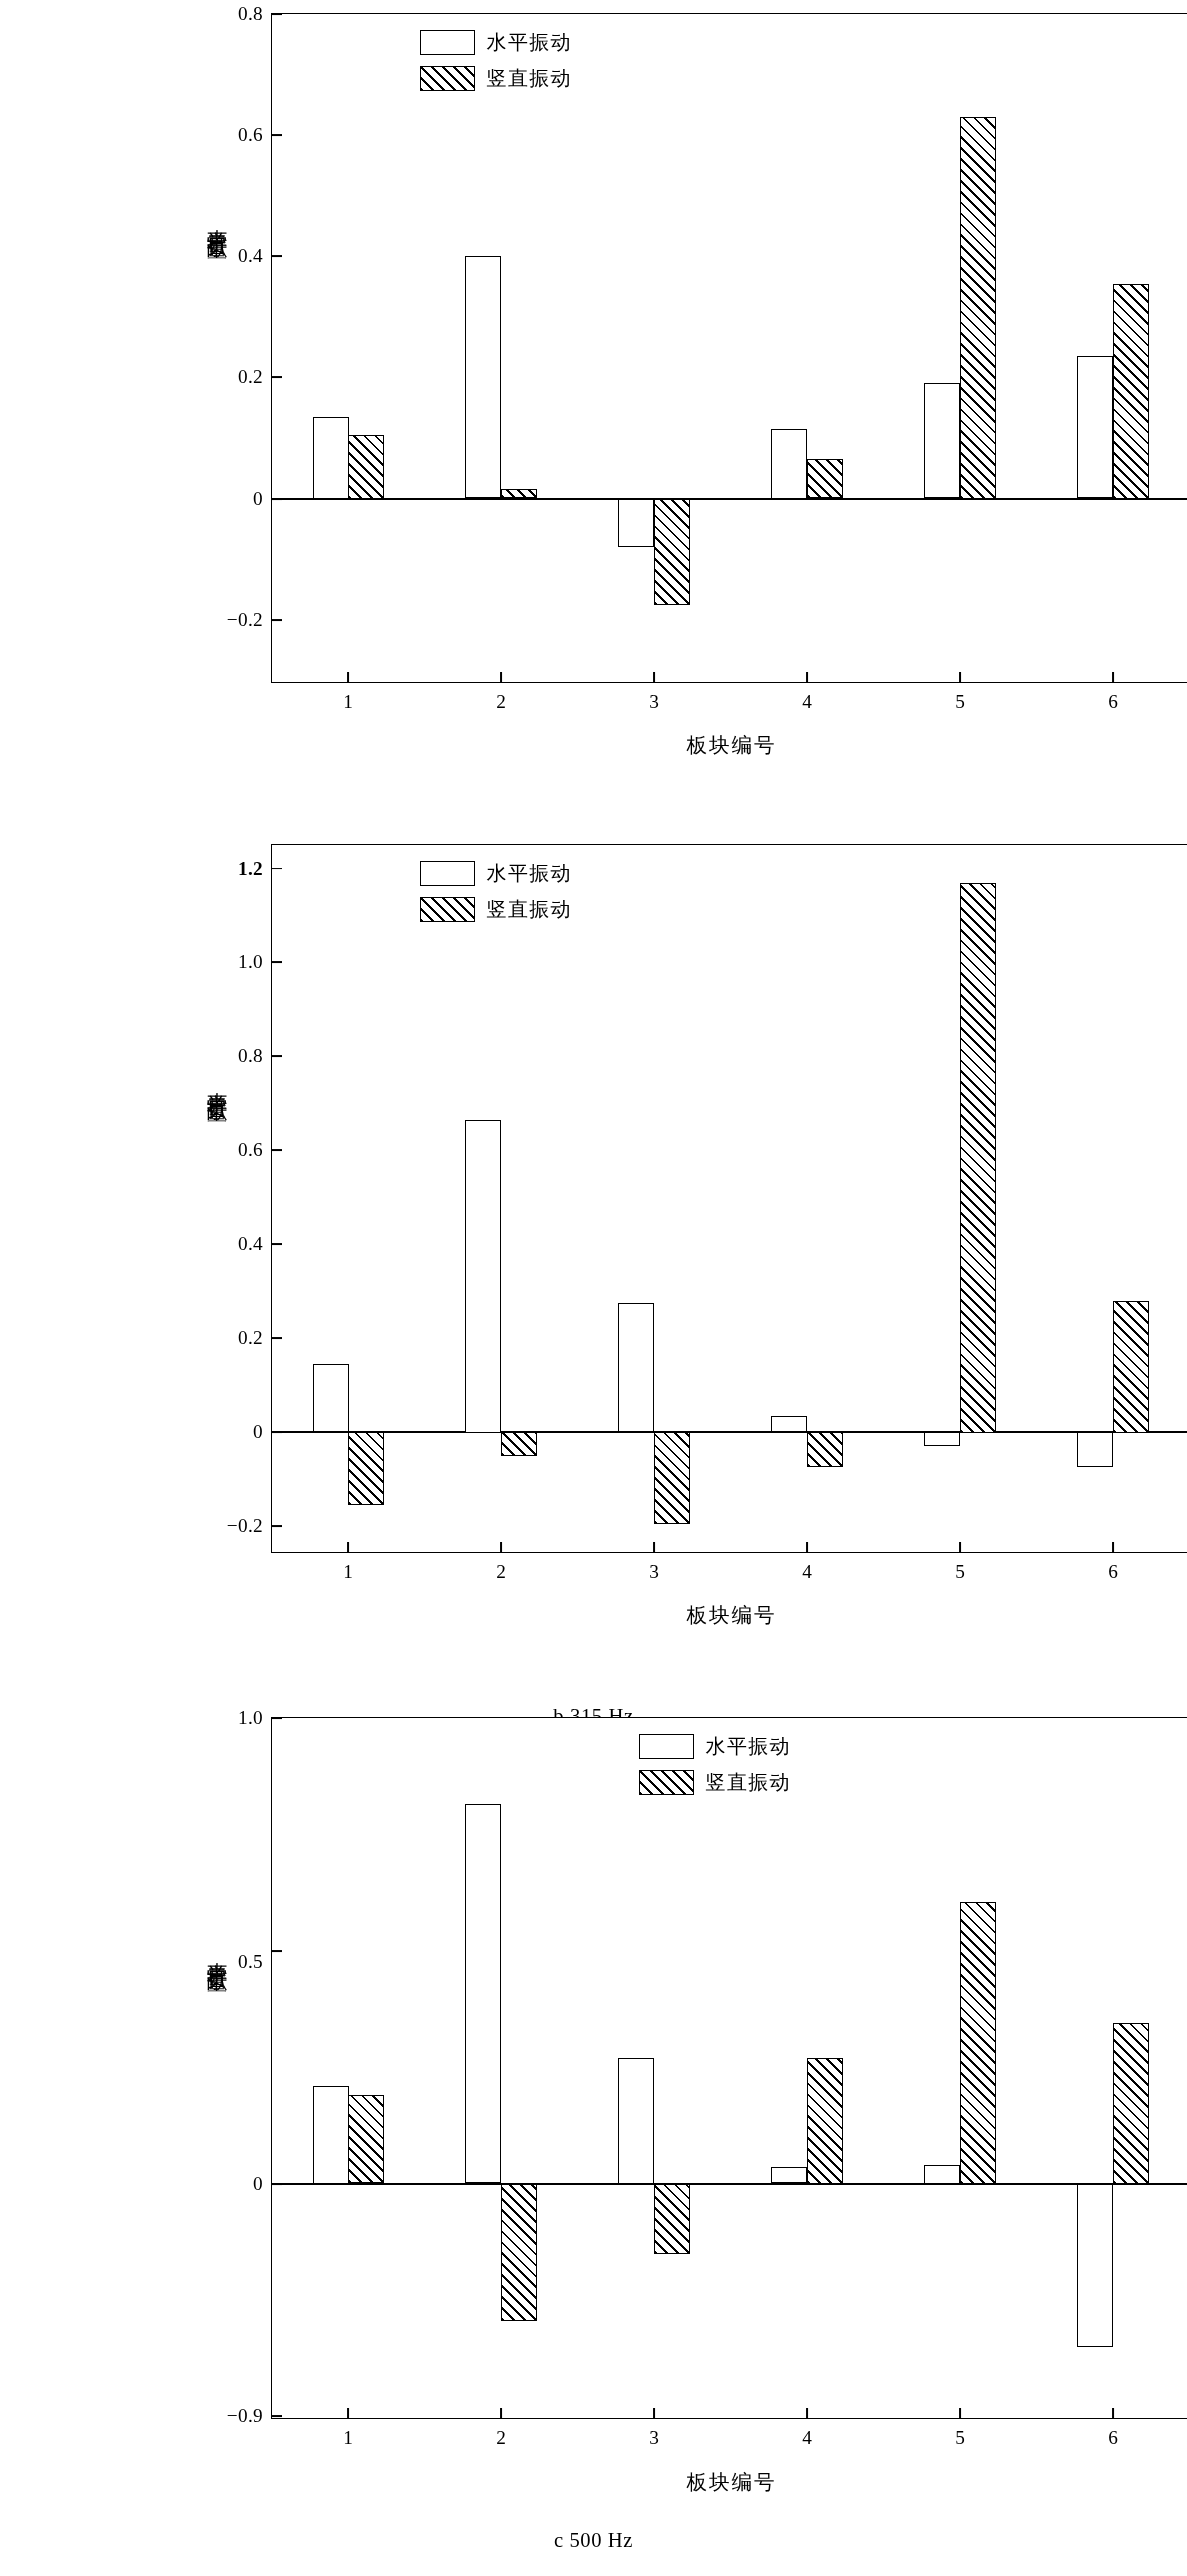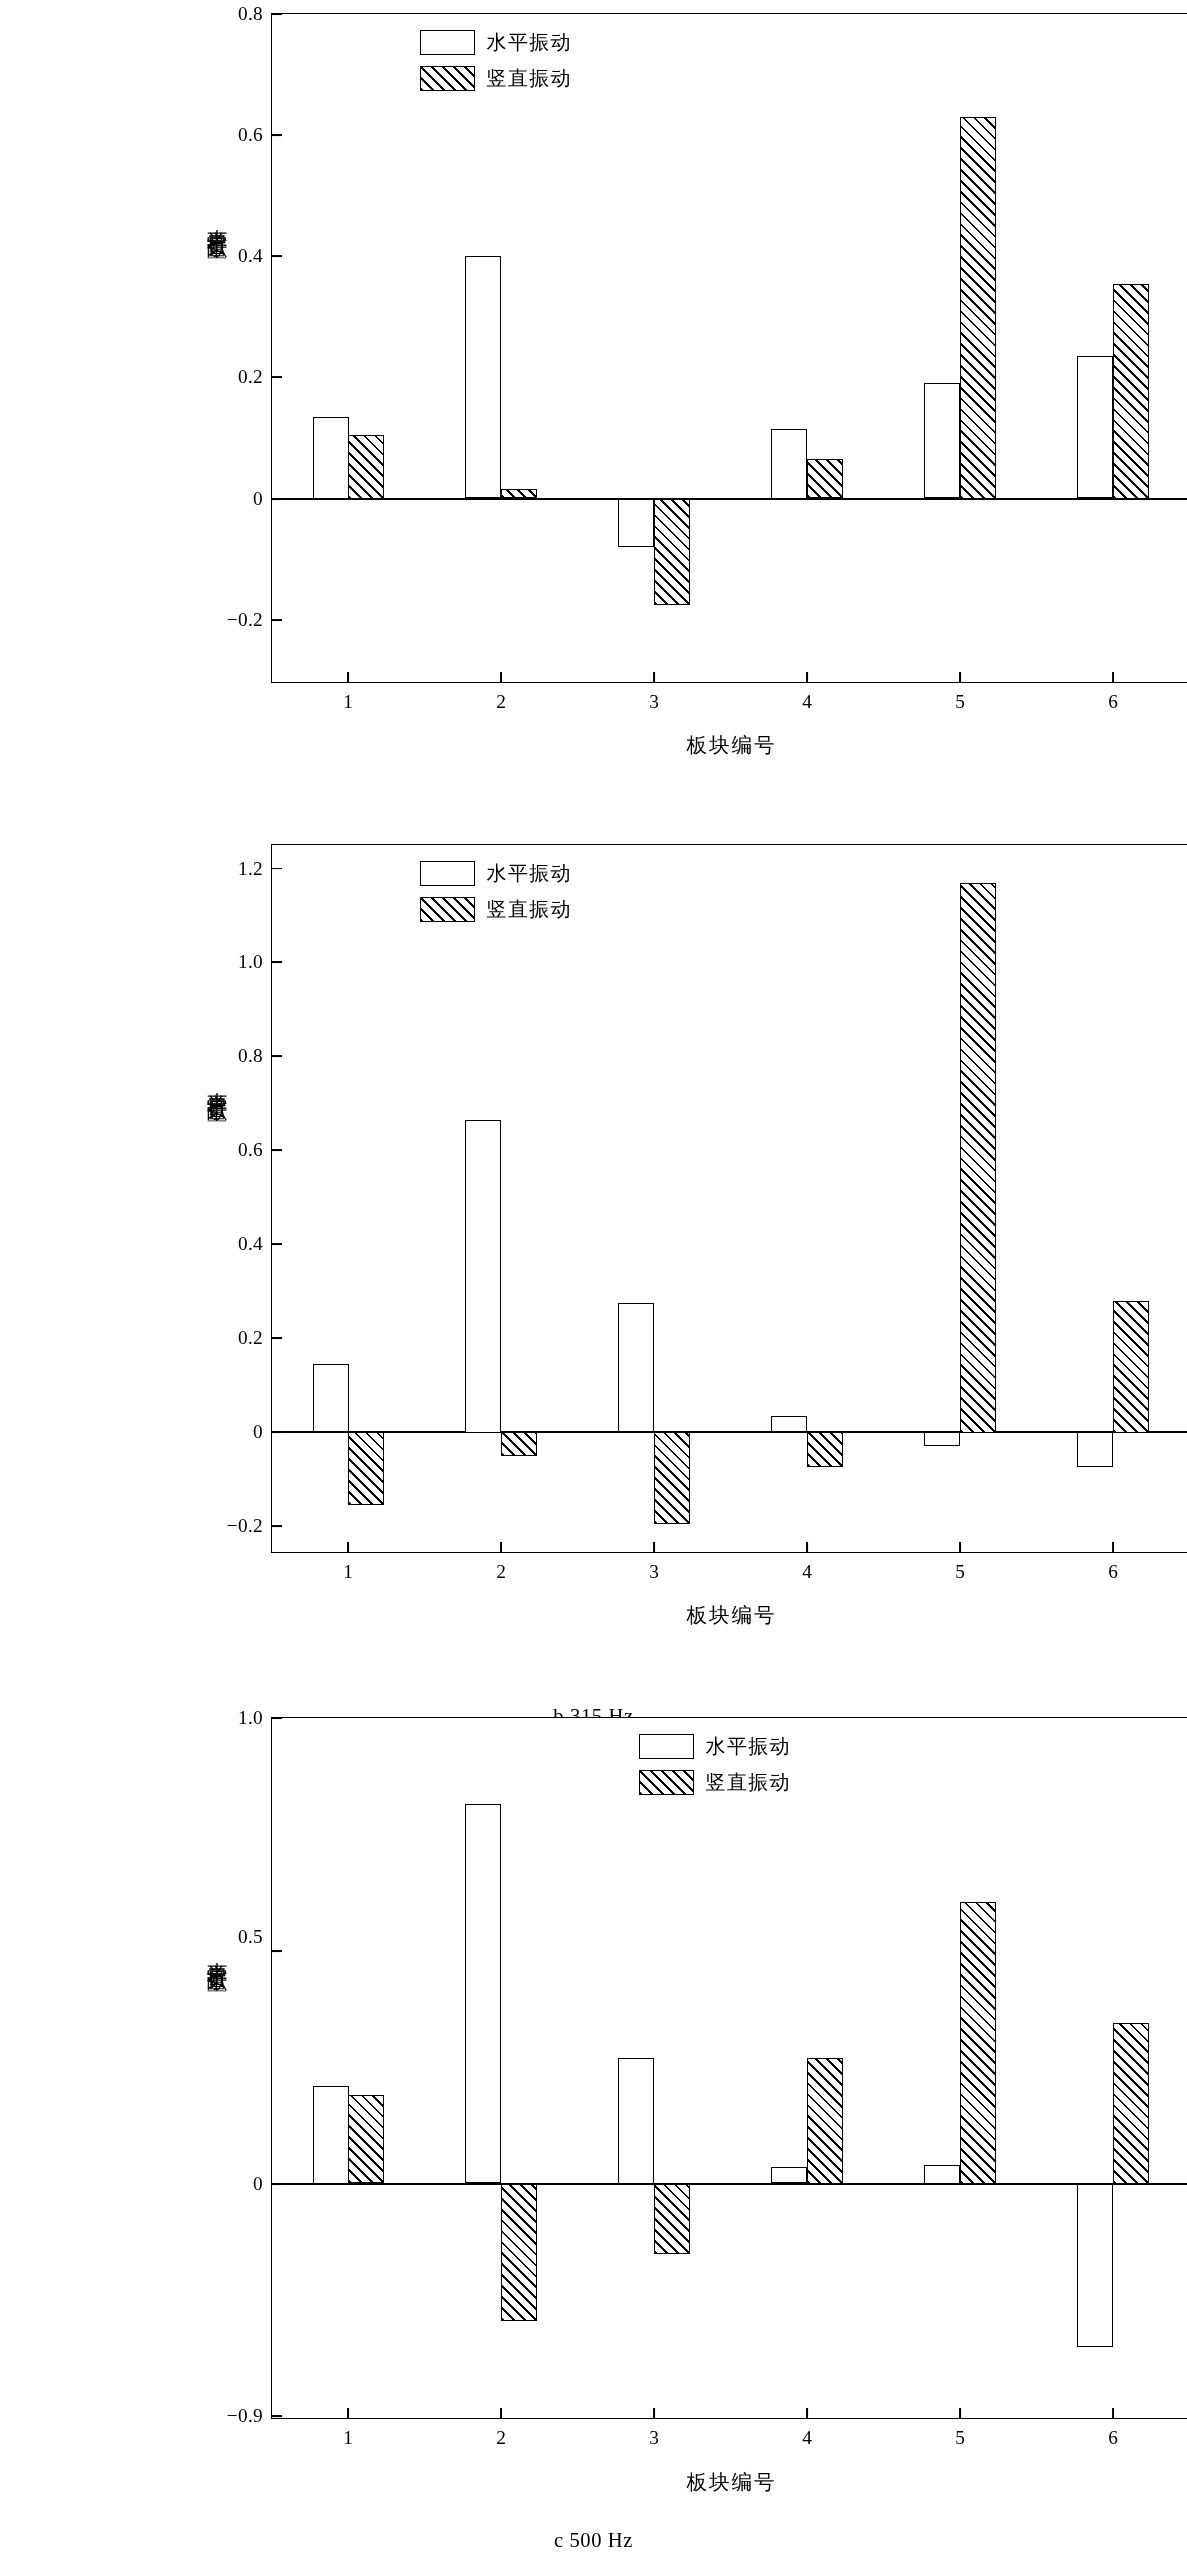--- a/index.html
+++ b/index.html
@@ -212,21 +212,21 @@
           <div class="ytick" style="top: 493px;">0.2</div>
           <div class="ytick-mark" style="top: 399px;"></div>
           <div class="ytick" style="top: 399px;">0.4</div>
           <div class="ytick-mark" style="top: 305px;"></div>
           <div class="ytick" style="top: 305px;">0.6</div>
           <div class="ytick-mark" style="top: 211px;"></div>
           <div class="ytick" style="top: 211px;">0.8</div>
           <div class="ytick-mark" style="top: 117px;"></div>
           <div class="ytick" style="top: 117px;">1.0</div>
           <div class="ytick-mark" style="top: 23.5px;"></div>
-          <div class="ytick" style="top: 23.5px;">1.2</div>
+          <div class="ytick" style="top: 23.5px; font-weight: bold;">1.2</div>
           <div class="xtick-mark" style="left: 76px;"></div>
           <div class="xtick-label" style="left: 76px;">1</div>
           <div class="bar horiz" style="left: 41px; width: 36px; top: 519px; height: 68px;"></div>
           <div class="bar vert" style="left: 76px; width: 36px; top: 587px; height: 73px;"></div>
           <div class="xtick-mark" style="left: 229px;"></div>
           <div class="xtick-label" style="left: 229px;">2</div>
           <div class="bar horiz" style="left: 193px; width: 36px; top: 275px; height: 313px;"></div>
           <div class="bar vert" style="left: 229px; width: 36px; top: 587px; height: 23.5px;"></div>
           <div class="xtick-mark" style="left: 382px;"></div>
           <div class="xtick-label" style="left: 382px;">3</div>
@@ -263,21 +263,21 @@
 
   <div class="figure-block" style="height:870px;">
     <div class="chart" style="width:1187px;height:870px;">
       <div class="plot-area" id="plot-c" style="left:271px; top:13px; width:921px; height:702px;">
         <div class="zero-line" id="zero-c" style="top: 465px;"></div>
       <div class="ytick-mark" style="top: 698px;"></div>
           <div class="ytick" style="top: 698px;">−0.9</div>
           <div class="ytick-mark" style="top: 466px;"></div>
           <div class="ytick" style="top: 466px;">0</div>
           <div class="ytick-mark" style="top: 233px;"></div>
-          <div class="ytick" style="top: 219px;">0.5</div>
+          <div class="ytick" style="top: 244px;">0.5</div>
           <div class="ytick-mark" style="top: 0px;"></div>
           <div class="ytick" style="top: 0px;">1.0</div>
           <div class="xtick-mark" style="left: 76px;"></div>
           <div class="xtick-label" style="left: 76px;">1</div>
           <div class="bar horiz" style="left: 41px; width: 36px; top: 368px; height: 98px;"></div>
           <div class="bar vert" style="left: 76px; width: 36px; top: 377px; height: 88px;"></div>
           <div class="xtick-mark" style="left: 229px;"></div>
           <div class="xtick-label" style="left: 229px;">2</div>
           <div class="bar horiz" style="left: 193px; width: 36px; top: 86px; height: 379px;"></div>
           <div class="bar vert" style="left: 229px; width: 36px; top: 466px; height: 137px;"></div>

